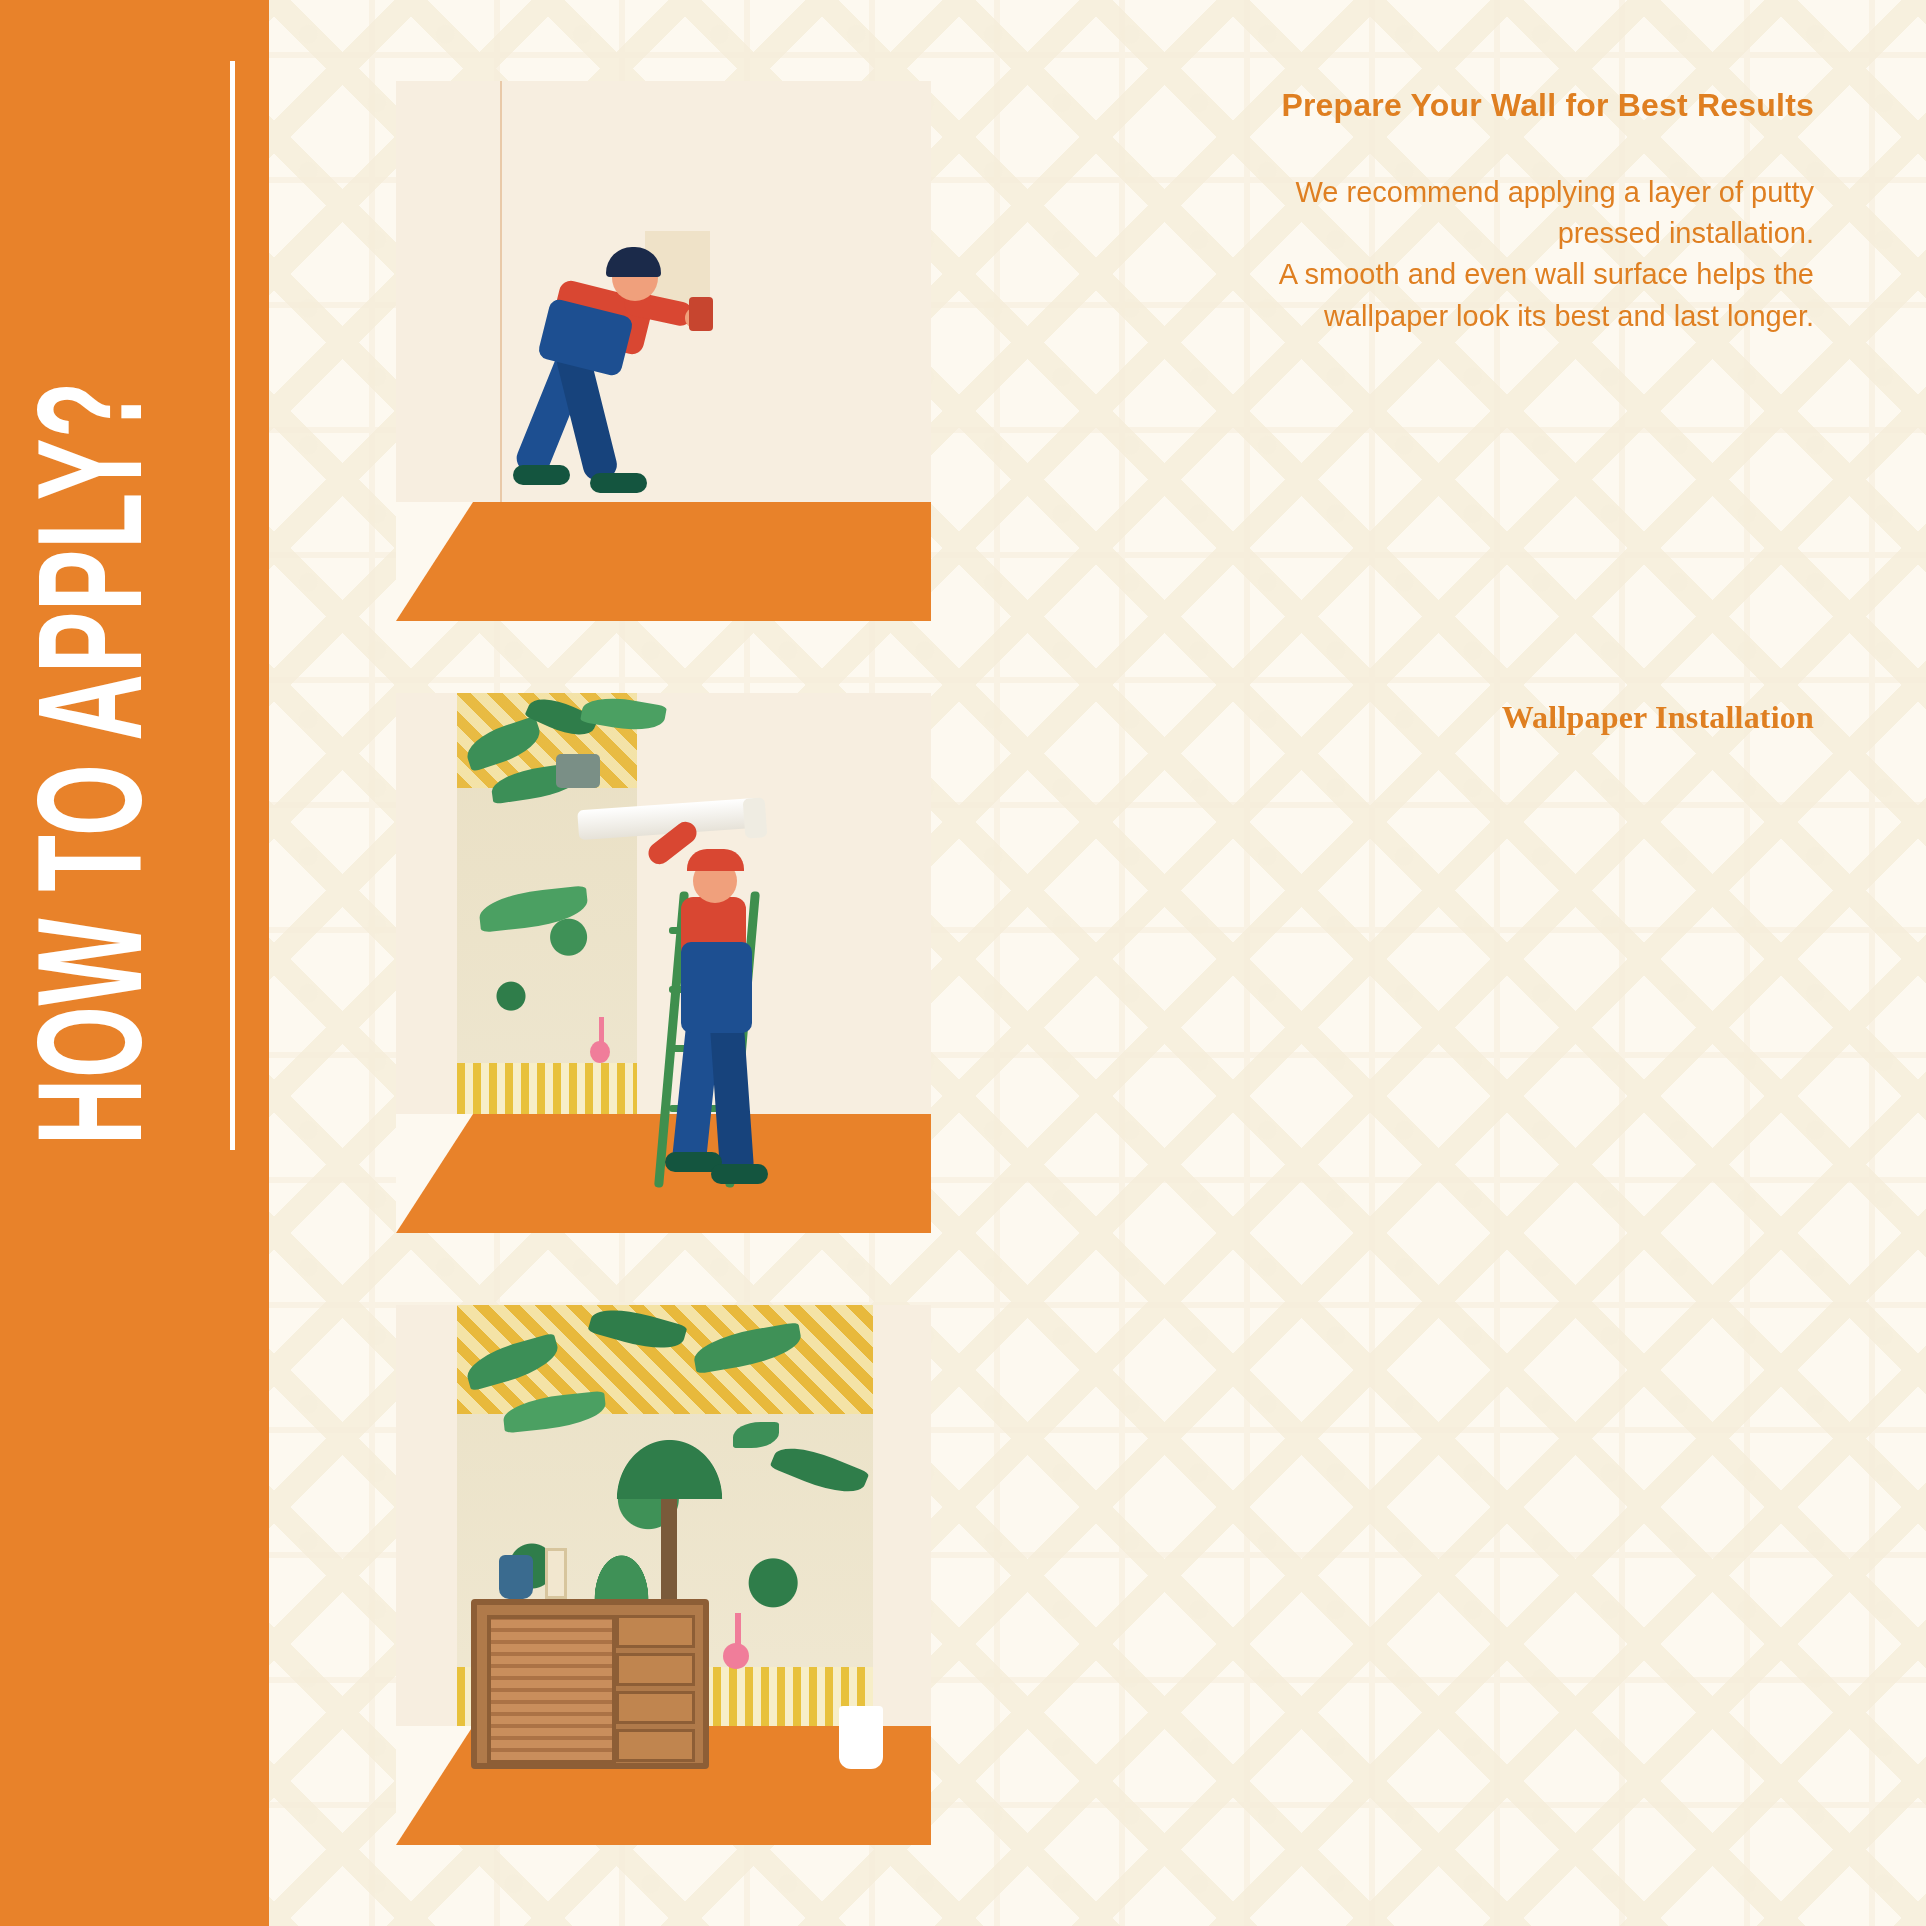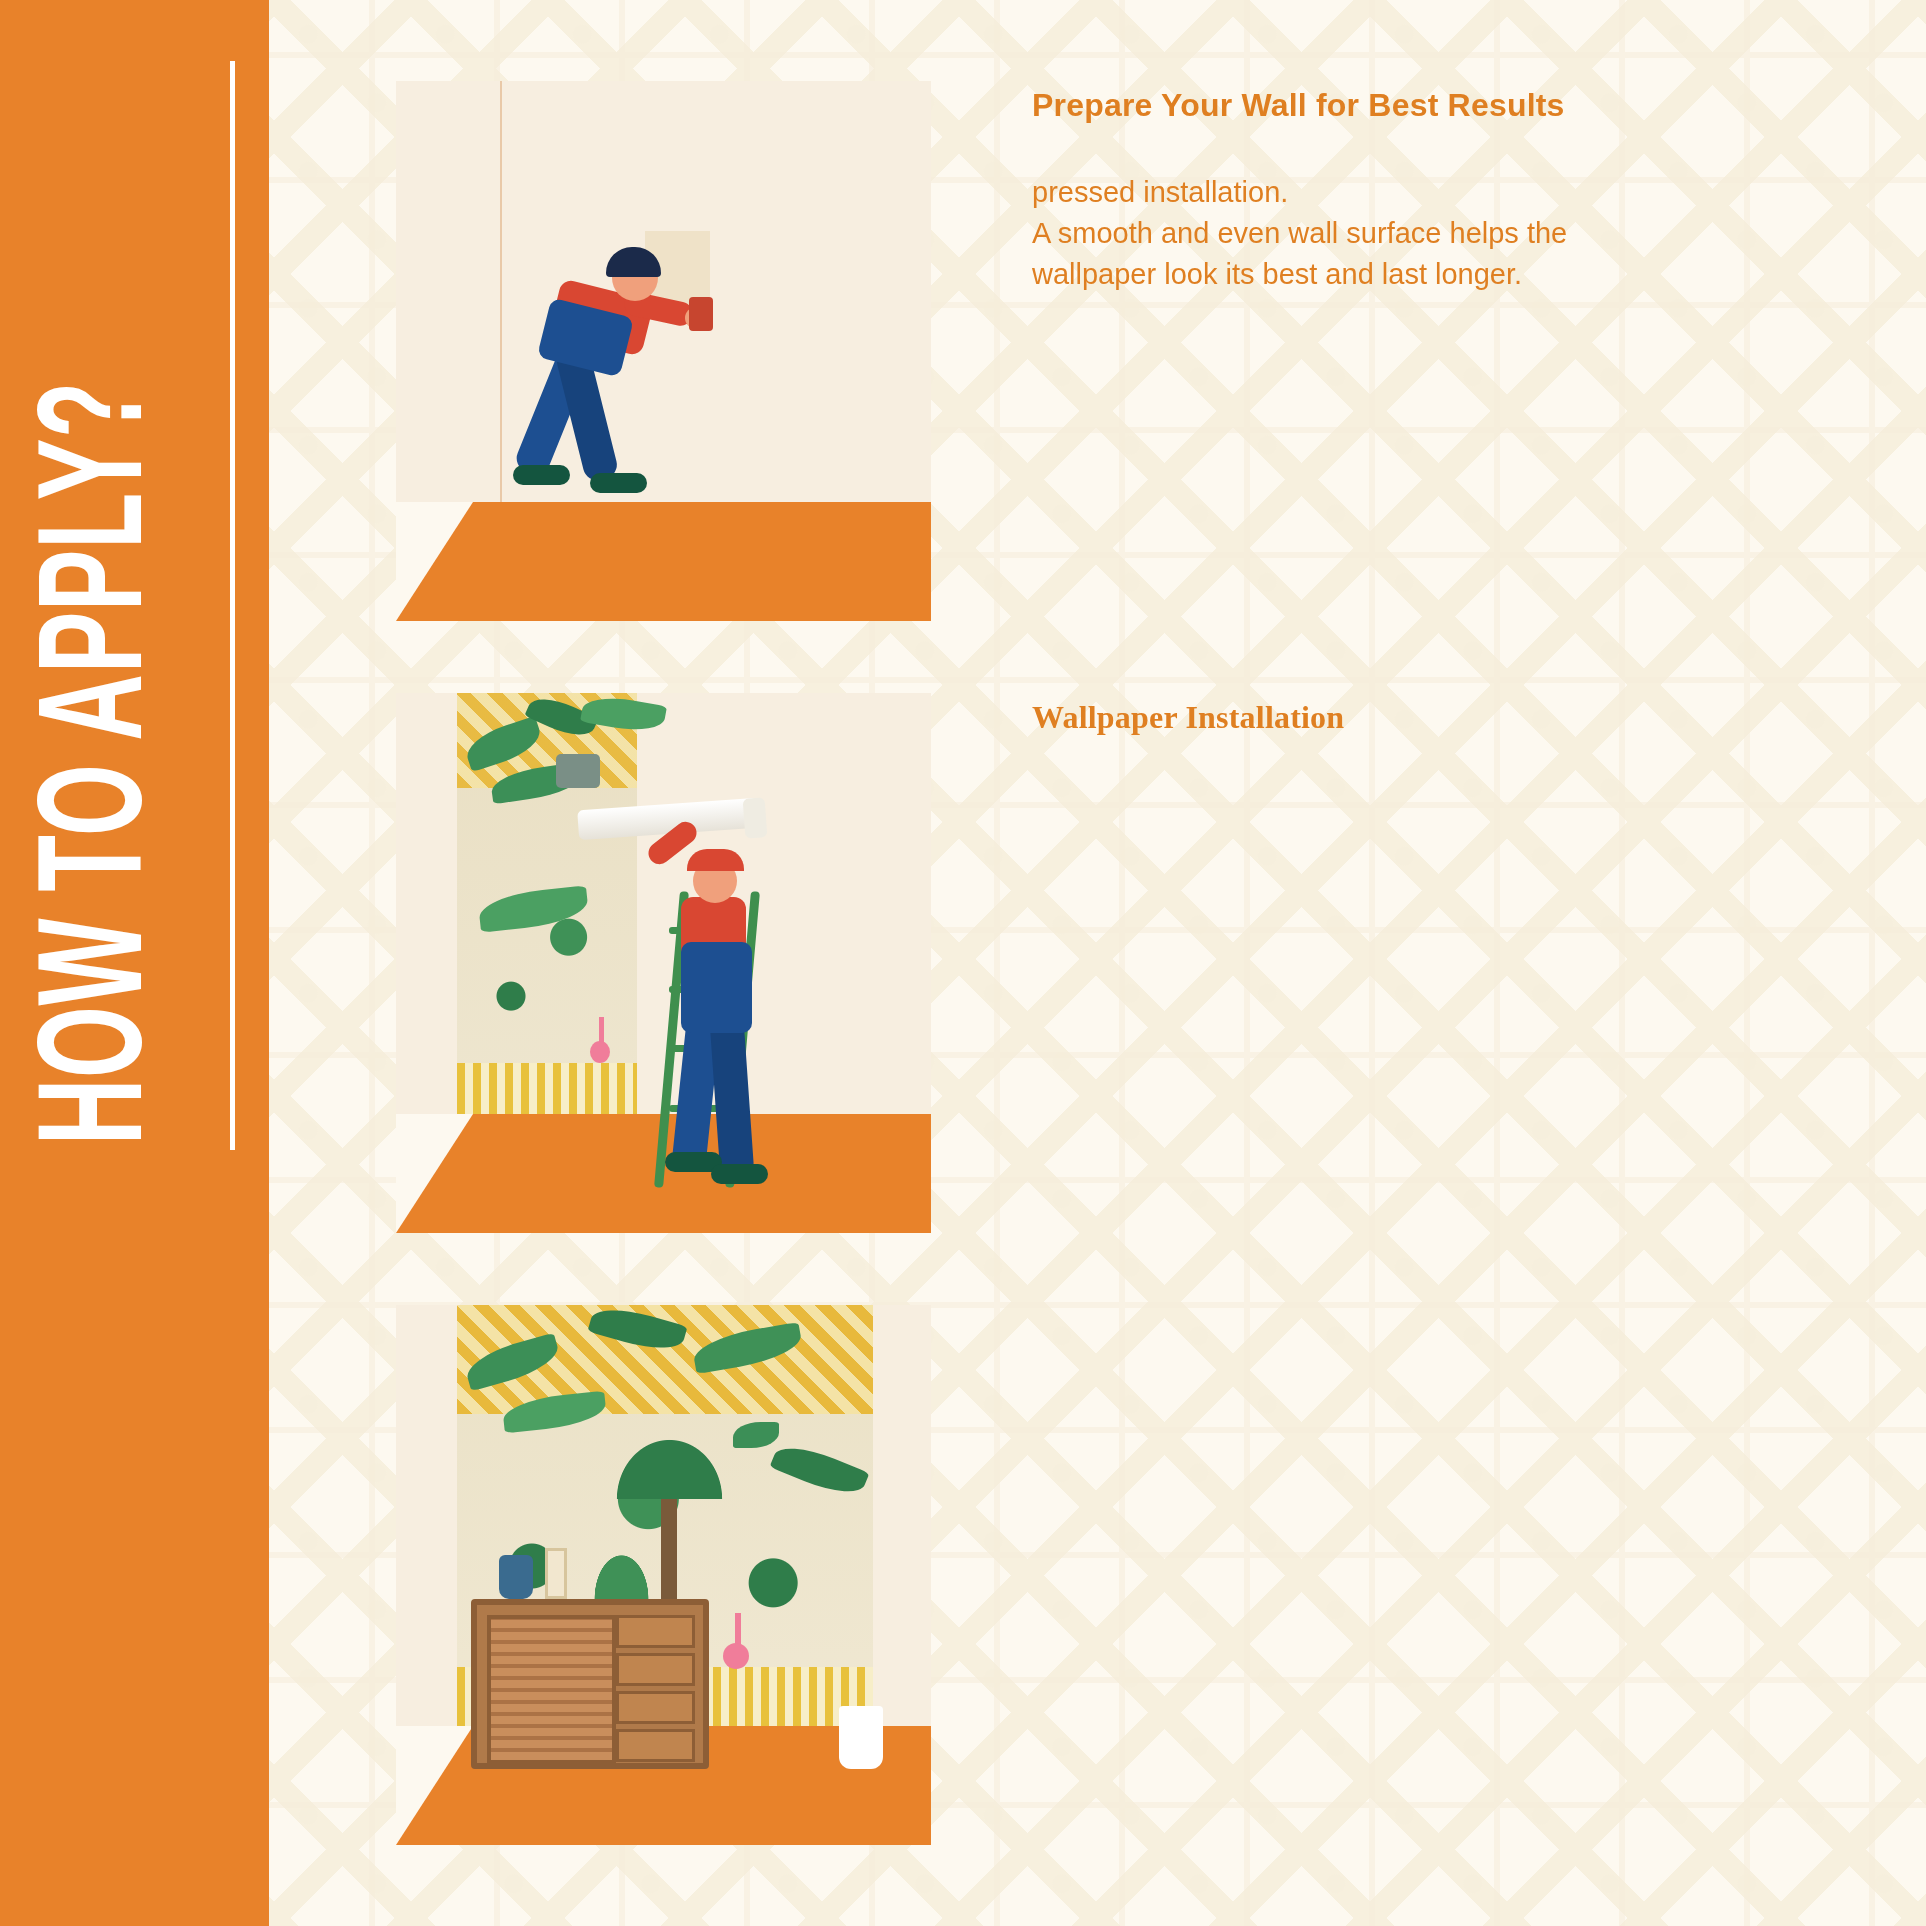--- a/index.html
+++ b/index.html
@@ -199,21 +199,21 @@
   .p3-vase-b { position:absolute; left:149px; bottom:calc(14% + 170px); width:22px; height:51px; background:#f2e7cf; border:3px solid #d7c59d; }
   .p3-plant  { position:absolute; left:194px; bottom:calc(14% + 170px); width:63px; height:51px;
                background: radial-gradient(ellipse at 50% 100%, #3f9157 0 60%, transparent 61%); }
   .p3-pot    { position:absolute; right:48px; bottom:14%; width:44px; height:63px; background:#ffffff; border-radius:4px 4px 12px 12px; }
   .p3-flamingo { position:absolute; left:327px; bottom:calc(22% + 57px); width:26px; height:63px; }
   .p3-flamingo .body{ position:absolute; left:0; bottom:0; width:26px; height:26px; border-radius:50%; background:#f07d9a;}
   .p3-flamingo .neck{ position:absolute; left:12px; bottom:22px; width:6px; height:34px; background:#f07d9a;}
   .p3-bird   { position:absolute; left:337px; top:117px; width:46px; height:26px; background:#3c8f57; border-radius:60% 10% 60% 10%; }
 
   
-  .text-block { position: absolute; z-index: 5; width: 782px; }
+  .text-block { position: absolute; z-index: 5; width: 782px; text-align: right; }
   #text1 { left: 1032px; top: 87px; }
   #text2 { left: 1032px; top: 699px; font-family: Liberation Serif, serif; }
 
   .block-title {
     color: #df7f21;
     font-size: 32px;
     font-weight: bold;
     letter-spacing: 0.2px;
     margin-bottom: 48px;
   }
@@ -327,20 +327,21 @@
         <div></div>
         <div></div>
       </div>
     </div>
     <div class="p3-pot"></div>
   </div>
 
   <div class="text-block" id="text1">
     <div class="block-title">Prepare Your Wall for Best Results</div>
     <div class="block-body">
+      <p>We recommend applying a layer of putty</p>
       <p>pressed installation.</p>
       <p>A smooth and even wall surface helps the</p>
       <p>wallpaper look its best and last longer.</p>
     </div>
   </div>
 
   <div class="text-block" id="text2">
     <div class="block-title">Wallpaper Installation</div>
   </div>
 

